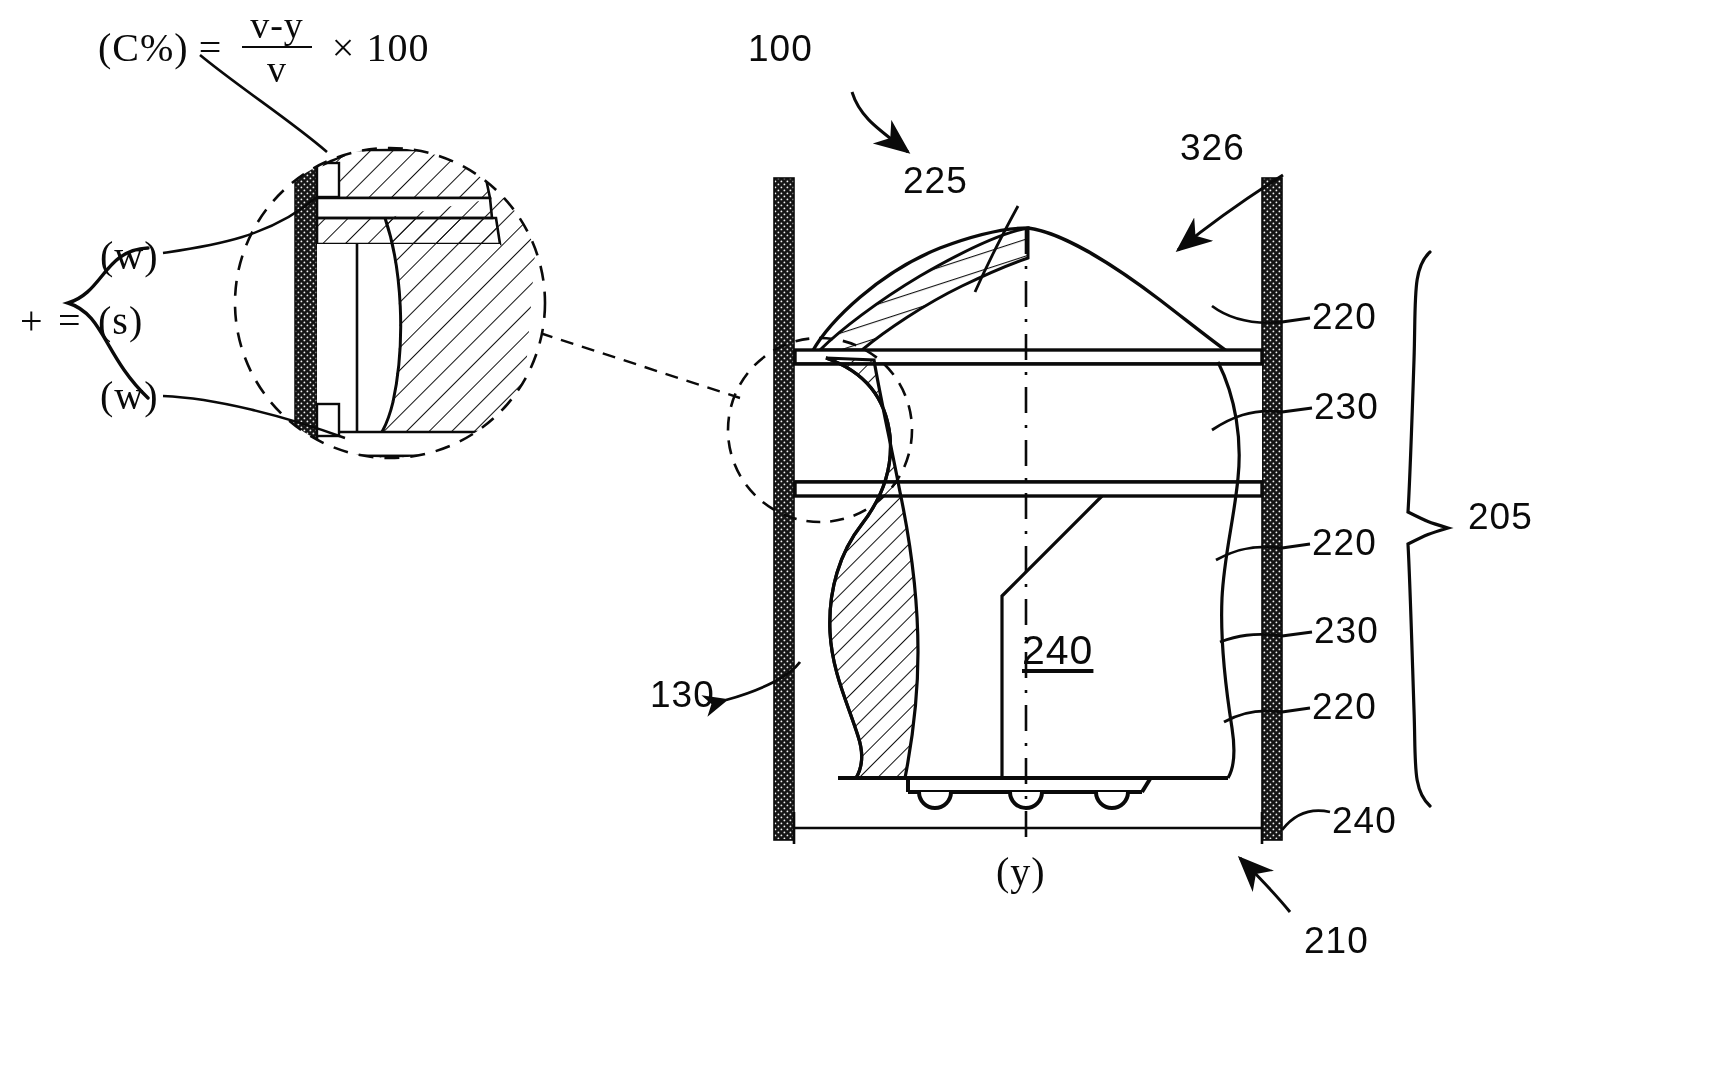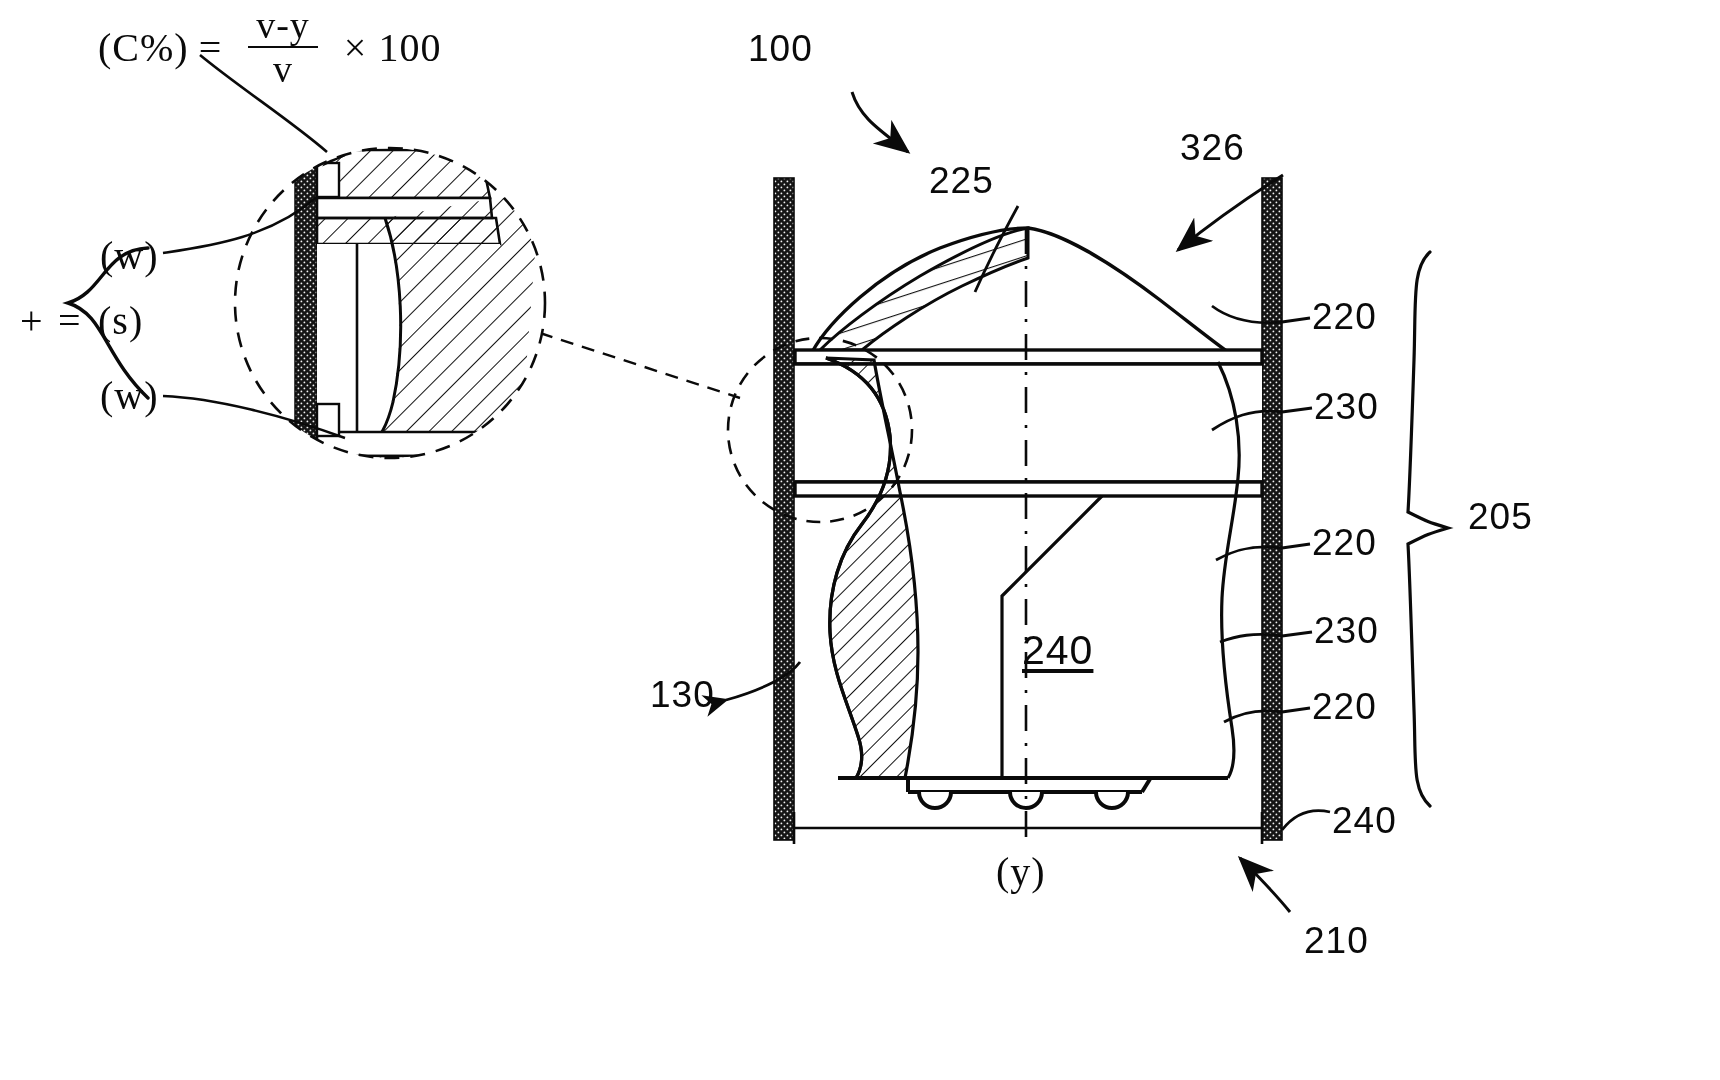--- a/index.html
+++ b/index.html
@@ -49,21 +49,21 @@
     font-family: "Liberation Serif", serif;
     display: flex;
     align-items: center;
     gap: 10px;
   }
   .frac {
     display: inline-flex;
     flex-direction: column;
     align-items: center;
     line-height: 1.02;
-    margin: 0 16px;
+    margin: 0 10px;
   }
   .frac .num {
     padding: 0 8px 1px 8px;
     font-size: 38px;
   }
   .frac .den {
     padding: 2px 8px 0 8px;
     font-size: 38px;
     border-top: 2.5px solid #0a0a0a;
     width: 100%;
@@ -268,21 +268,21 @@
   </div>
 
   <div class="lbl sym" style="left:100px; top:232px;">(w)</div>
   <div class="lbl sym" style="left:20px; top:297px;">+</div>
   <div class="lbl sym" style="left:58px; top:297px;">=</div>
   <div class="lbl sym" style="left:98px; top:297px;">(s)</div>
   <div class="lbl sym" style="left:100px; top:372px;">(w)</div>
 
   <div class="lbl ref" style="left:748px; top:28px;">100</div>
 
-  <div class="lbl ref" style="left:903px; top:160px;margin-left:26px;">225</div>
+  <div class="lbl ref" style="left:903px; top:160px;">225</div>
 
   <div class="lbl ref" style="left:1180px; top:127px;">326</div>
 
   <div class="lbl ref" style="left:1312px; top:296px;">220</div>
 
   <div class="lbl ref" style="left:1314px; top:386px;">230</div>
 
   <div class="lbl ref" style="left:1312px; top:522px;">220</div>
 
   <div class="lbl ref" style="left:1314px; top:610px;">230</div>

